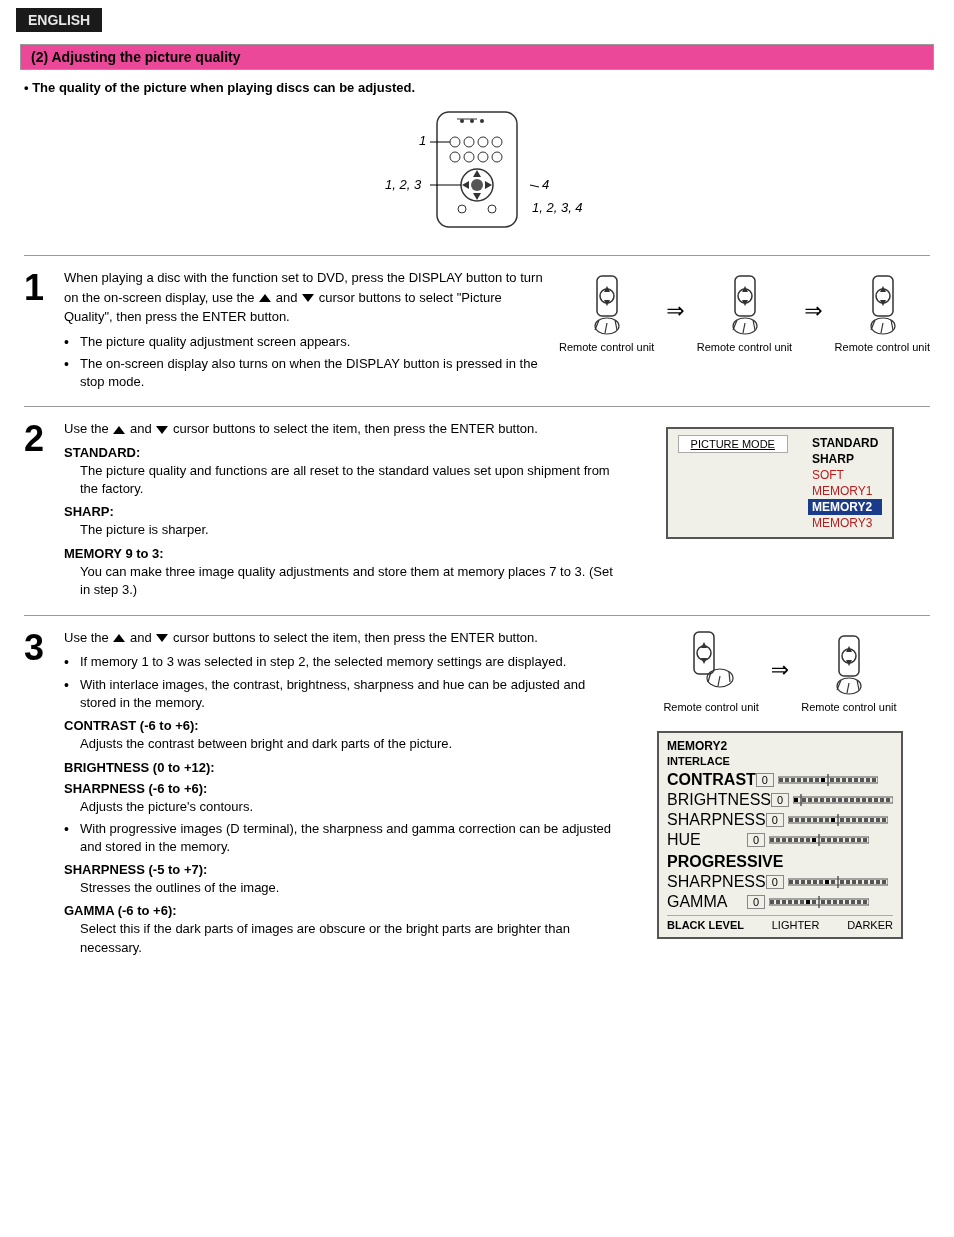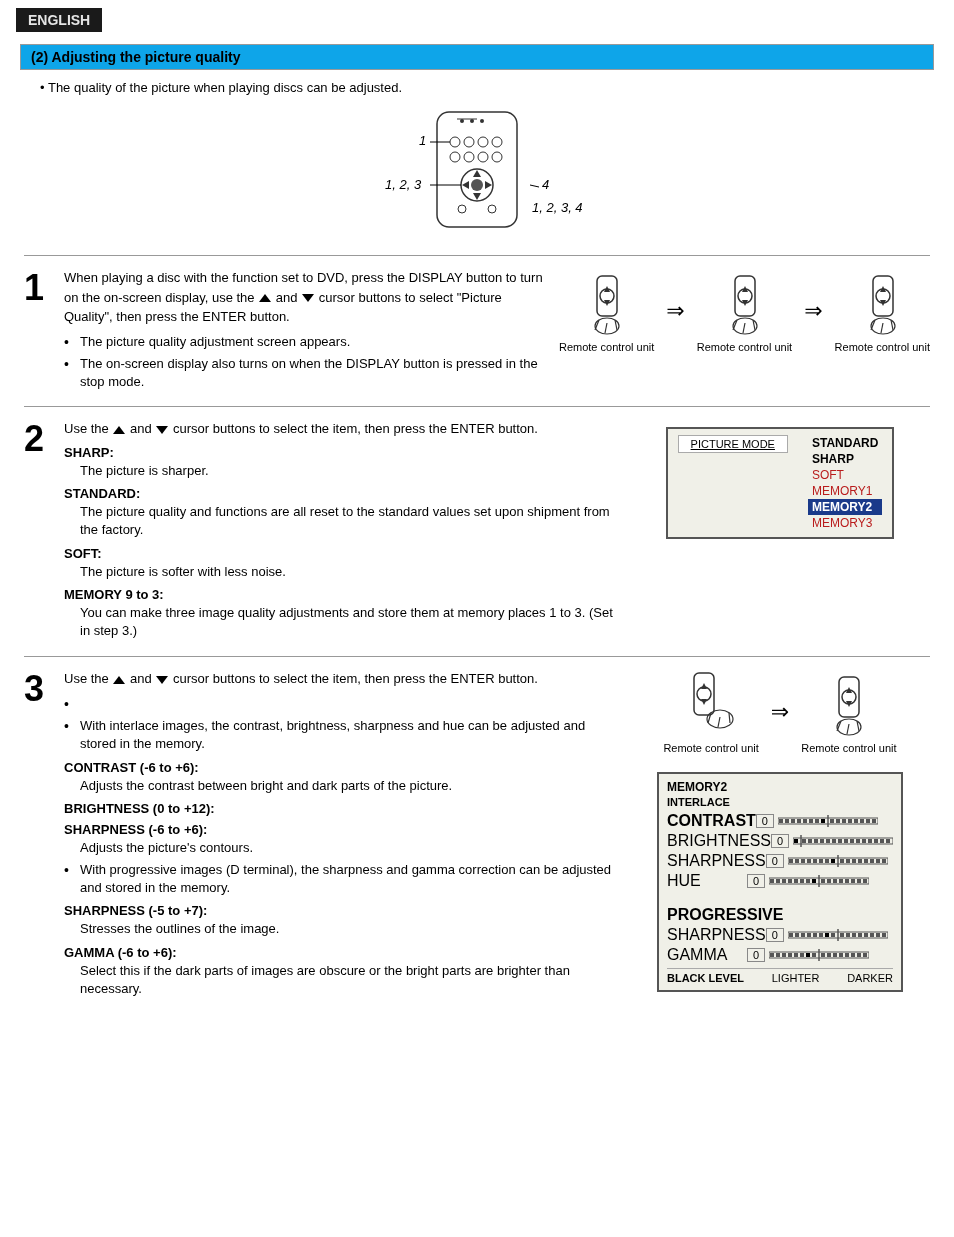--- a/index.html
+++ b/index.html
@@ -18,36 +18,37 @@
       color: #e5e5e5;
       font-weight: bold;
       font-size: 14px;
       padding: 4px 12px;
       display: inline-block;
       margin: 8px 0 0 16px;
     }
 
     
     .section-title {
-      background: #0ea5e9;
+      background: #ec4899;
       color: #000;
       font-weight: bold;
       font-size: 14px;
       padding: 4px 10px;
       margin: 12px 20px 10px 20px;
       border: 1px solid #999;
     }
 
     .main-content {
       padding: 0 24px;
     }
 
     .intro-bullet {
-      margin: 8px 0 12px 16px;
+      margin: 8px 0 12px 0;
       font-size: 13px;
+      font-weight: bold;
     }
 
     
     .diagram-area {
       display: flex;
       justify-content: center;
       margin: 10px 0 18px 0;
     }
 
     
@@ -427,34 +428,30 @@
     <div class="step-body">
       <div class="step-text">
         <span>Use the</span>
         <span class="arrow-up"></span>
         <span>and</span>
         <span class="arrow-down"></span>
         <span>cursor buttons to select the item, then press the ENTER button.</span>
       </div>
 
       <div>
+        <div class="term">STANDARD:</div>
+        <div class="term-desc">The picture quality and functions are all reset to the standard values set upon shipment from the factory.</div>
+      </div>
+      <div>
         <div class="term">SHARP:</div>
         <div class="term-desc">The picture is sharper.</div>
       </div>
       <div>
-        <div class="term">STANDARD:</div>
-        <div class="term-desc">The picture quality and functions are all reset to the standard values set upon shipment from the factory.</div>
-      </div>
-      <div>
-        <div class="term">SOFT:</div>
-        <div class="term-desc">The picture is softer with less noise.</div>
-      </div>
-      <div>
         <div class="term">MEMORY 9 to 3:</div>
-        <div class="term-desc">You can make three image quality adjustments and store them at memory places 1 to 3. (Set in step 3.)</div>
+        <div class="term-desc">You can make three image quality adjustments and store them at memory places 7 to 3. (Set in step 3.)</div>
       </div>
     </div>
     <div class="step-right">
 
       <div class="osd-box">
         <div class="osd-row">
           <div class="osd-left">
             <span>PICTURE MODE</span>
           </div>
           <div class="osd-menu">
@@ -490,20 +487,21 @@
       <div class="step-text">
         <span>Use the</span>
         <span class="arrow-up"></span>
         <span>and</span>
         <span class="arrow-down"></span>
         <span>cursor buttons to select the item, then press the ENTER button.</span>
       </div>
 
       <div class="bullet-item">
         <span class="bullet-dot">•</span>
+        <span>If memory 1 to 3 was selected in step 2, the selected memory settings are displayed.</span>
       </div>
       <div class="bullet-item">
         <span class="bullet-dot">•</span>
         <span>With interlace images, the contrast, brightness, sharpness and hue can be adjusted and stored in the memory.</span>
       </div>
 
       <div>
         <div class="term">CONTRAST (-6 to +6):</div>
         <div class="term-desc">Adjusts the contrast between bright and dark parts of the picture.</div>
       </div>
@@ -661,21 +659,21 @@
               <rect x="64" y="4" width="4" height="4" fill="#555"></rect>
               <rect x="70" y="4" width="4" height="4" fill="#555"></rect>
               <rect x="76" y="4" width="4" height="4" fill="#555"></rect>
               <rect x="82" y="4" width="4" height="4" fill="#555"></rect>
               <rect x="88" y="4" width="4" height="4" fill="#555"></rect>
               <rect x="94" y="4" width="4" height="4" fill="#555"></rect>
             </svg>
           </span>
         </div>
 
-        <div class="mem-row" style="margin-top:16px;">
+        <div class="mem-row" style="margin-top:4px;">
           <span class="mem-label section">PROGRESSIVE</span>
         </div>
         <div class="mem-row">
           <span class="mem-label">SHARPNESS</span>
           <span class="mem-val">0</span>
           <span class="mem-bar">
             <svg width="100" height="12">
               <rect x="0" y="3" width="100" height="6" fill="none" stroke="#555" stroke-width="1"></rect>
               <line x1="50" y1="0" x2="50" y2="12" stroke="#555" stroke-width="1.5"></line>
               <rect x="1" y="4" width="4" height="4" fill="#555"></rect>

